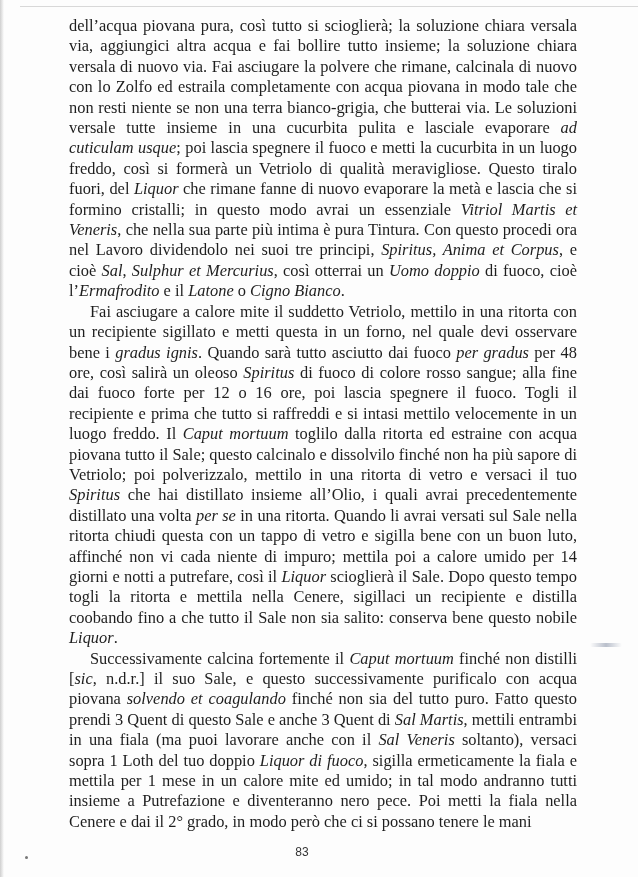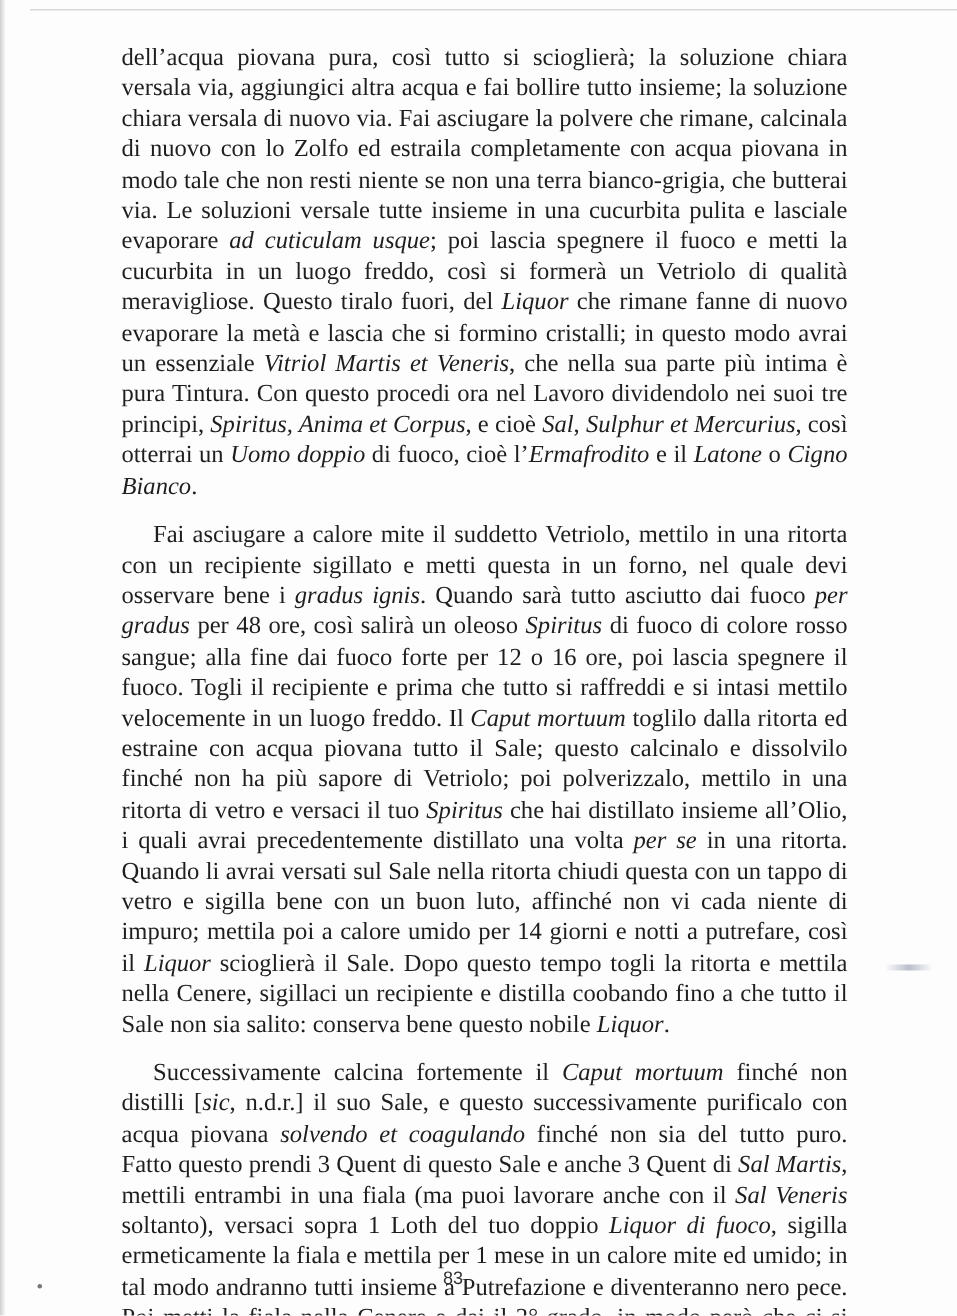--- a/index.html
+++ b/index.html
@@ -20,21 +20,21 @@
     background: linear-gradient(to right, #cfcfcf, #fdfdfd);
   }
   .page-body {
     position: absolute;
     left: 69px; top: 16px;
     width: 508px;
     font-size: 16.4px;
     line-height: 20.4px;
     text-align: justify;
   }
-  .page-body p { margin: 12px; text-indent: 0; }
+  .page-body p { margin: 0; text-indent: 0; }
   .page-body p.indent { text-indent: 21px; }
   .page-body em { font-style: italic; }
   .page-number {
     position: absolute;
     left: 0; width: 604px; top: 845px;
     text-align: center;
     font-family: "Liberation Sans", "DejaVu Sans", sans-serif;
     font-size: 12px;
     color: #333;
   }

